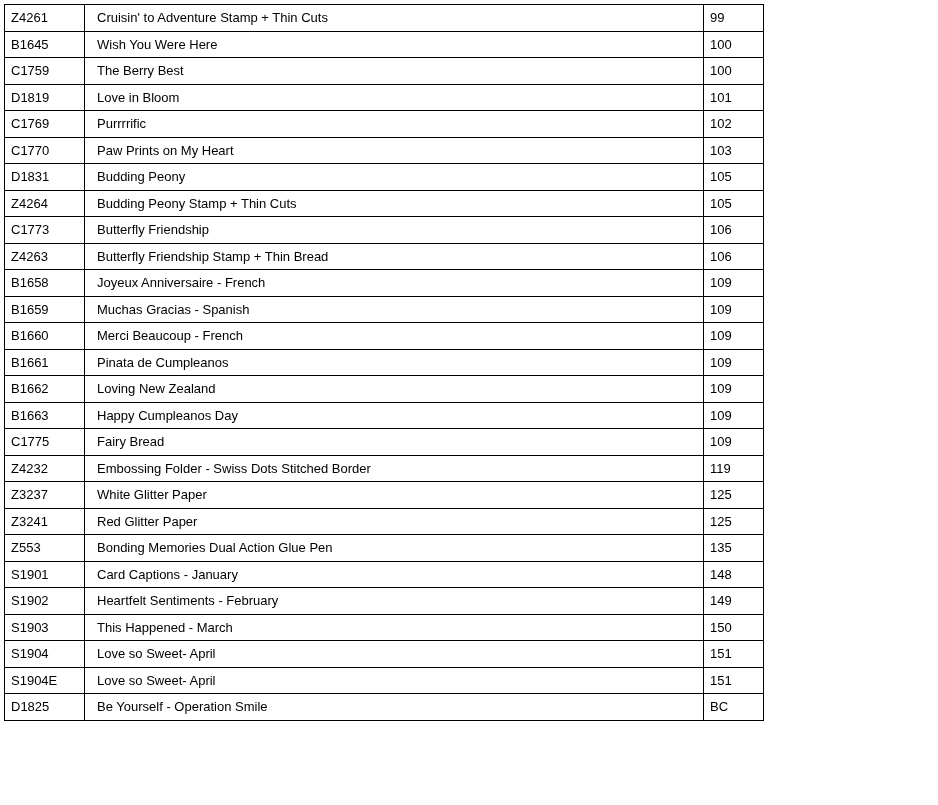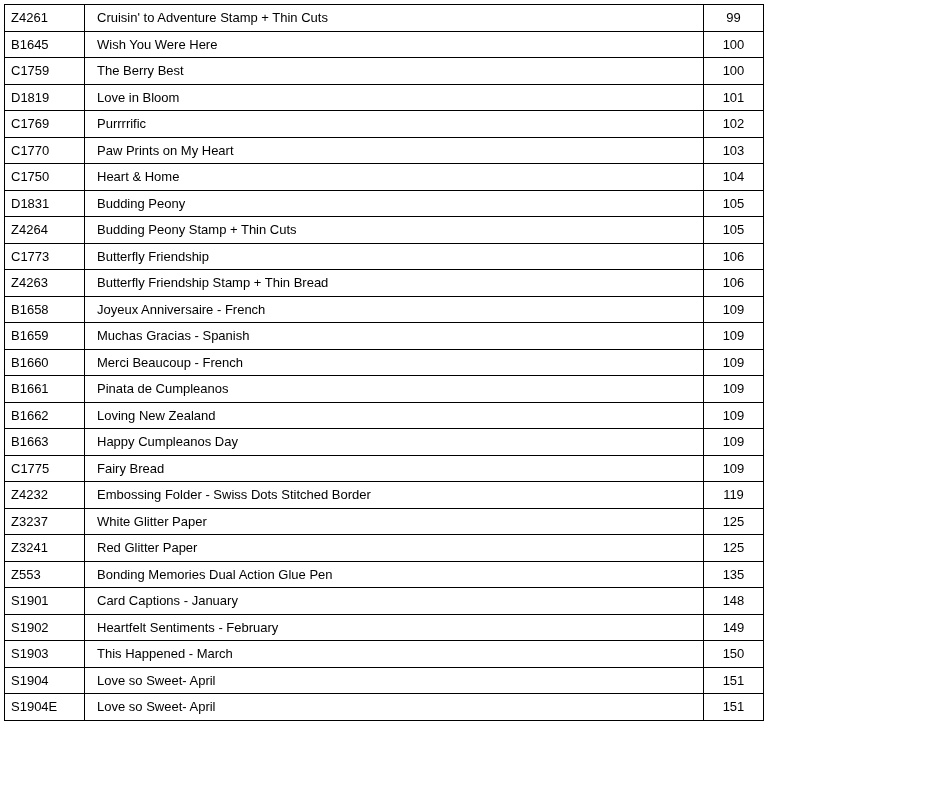--- a/index.html
+++ b/index.html
@@ -24,21 +24,21 @@
       border: 1px solid #000;
       padding: 3px 6px;
       line-height: 1.5;
     }
     td:first-child {
       width: 80px;
       white-space: nowrap;
     }
     td:last-child {
       width: 60px;
-      text-align: center;
+      text-align: left;
     }
     td:nth-child(2) {
       width: auto;
       padding-left: 12px;
     }
     tr:nth-child(even) {
       background: #fff;
     }
   </style>
 </head>
@@ -69,25 +69,20 @@
         </tr>
         <tr>
           <td>C1769</td>
           <td>Purrrrific</td>
           <td>102</td>
         </tr>
         <tr>
           <td>C1770</td>
           <td>Paw Prints on My Heart</td>
           <td>103</td>
-        </tr>
-        <tr>
-          <td>C1750</td>
-          <td>Heart &amp; Home</td>
-          <td>104</td>
         </tr>
         <tr>
           <td>D1831</td>
           <td>Budding Peony</td>
           <td>105</td>
         </tr>
         <tr>
           <td>Z4264</td>
           <td>Budding Peony Stamp + Thin Cuts</td>
           <td>105</td>
@@ -175,15 +170,20 @@
         <tr>
           <td>S1904</td>
           <td>Love so Sweet- April</td>
           <td>151</td>
         </tr>
         <tr>
           <td>S1904E</td>
           <td>Love so Sweet- April</td>
           <td>151</td>
         </tr>
+        <tr>
+          <td>D1825</td>
+          <td>Be Yourself - Operation Smile</td>
+          <td>BC</td>
+        </tr>
       </tbody>
   </table>
 </div>
 
 </body></html>

